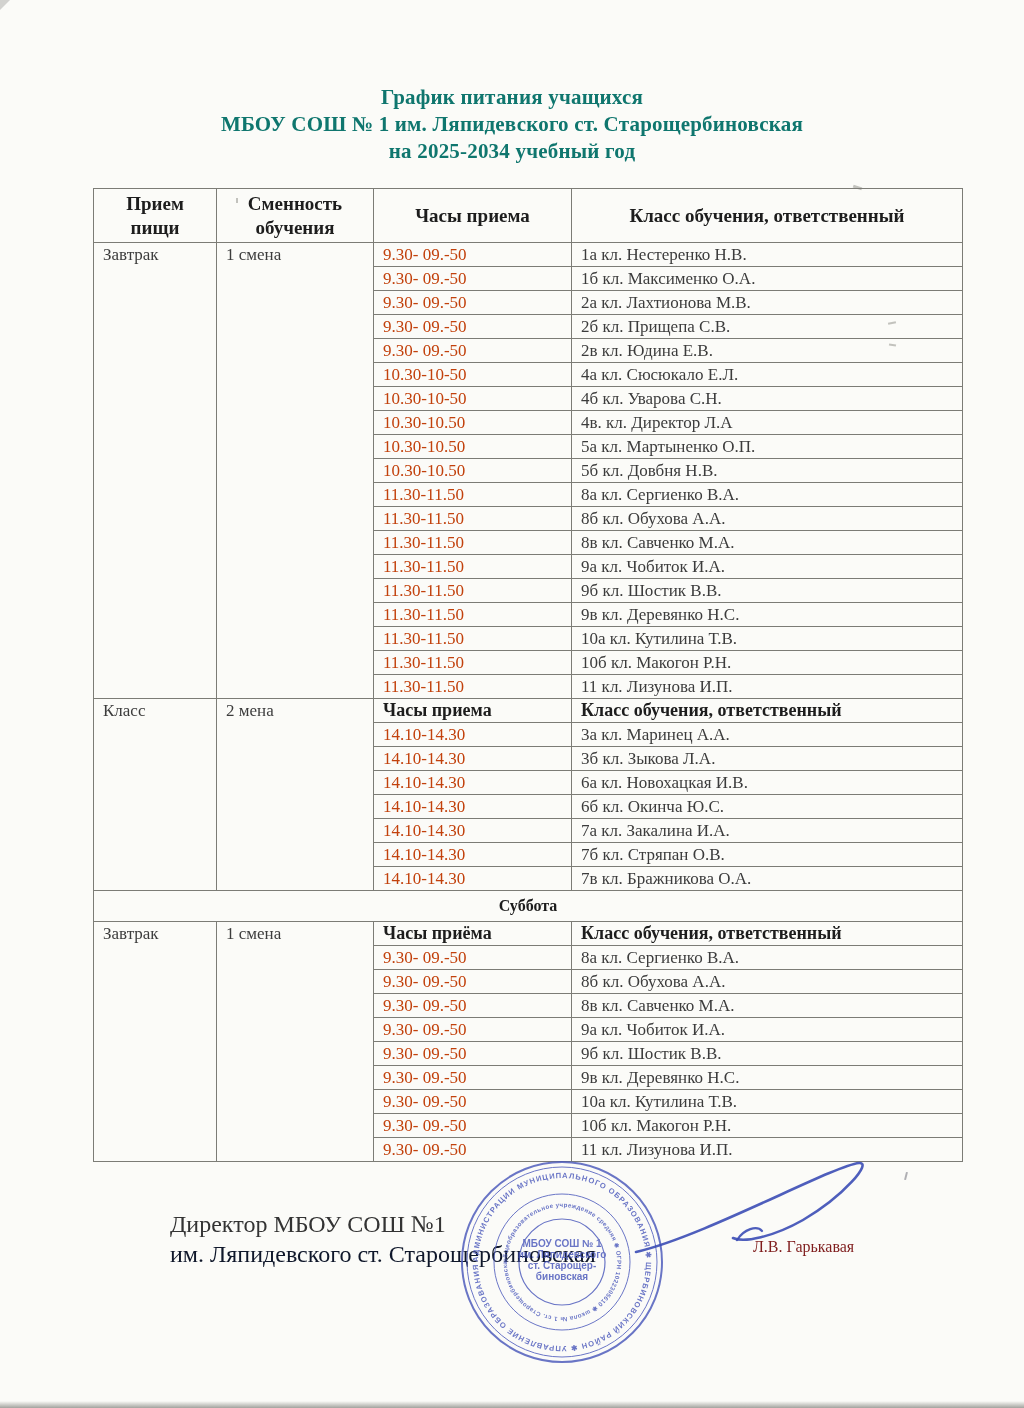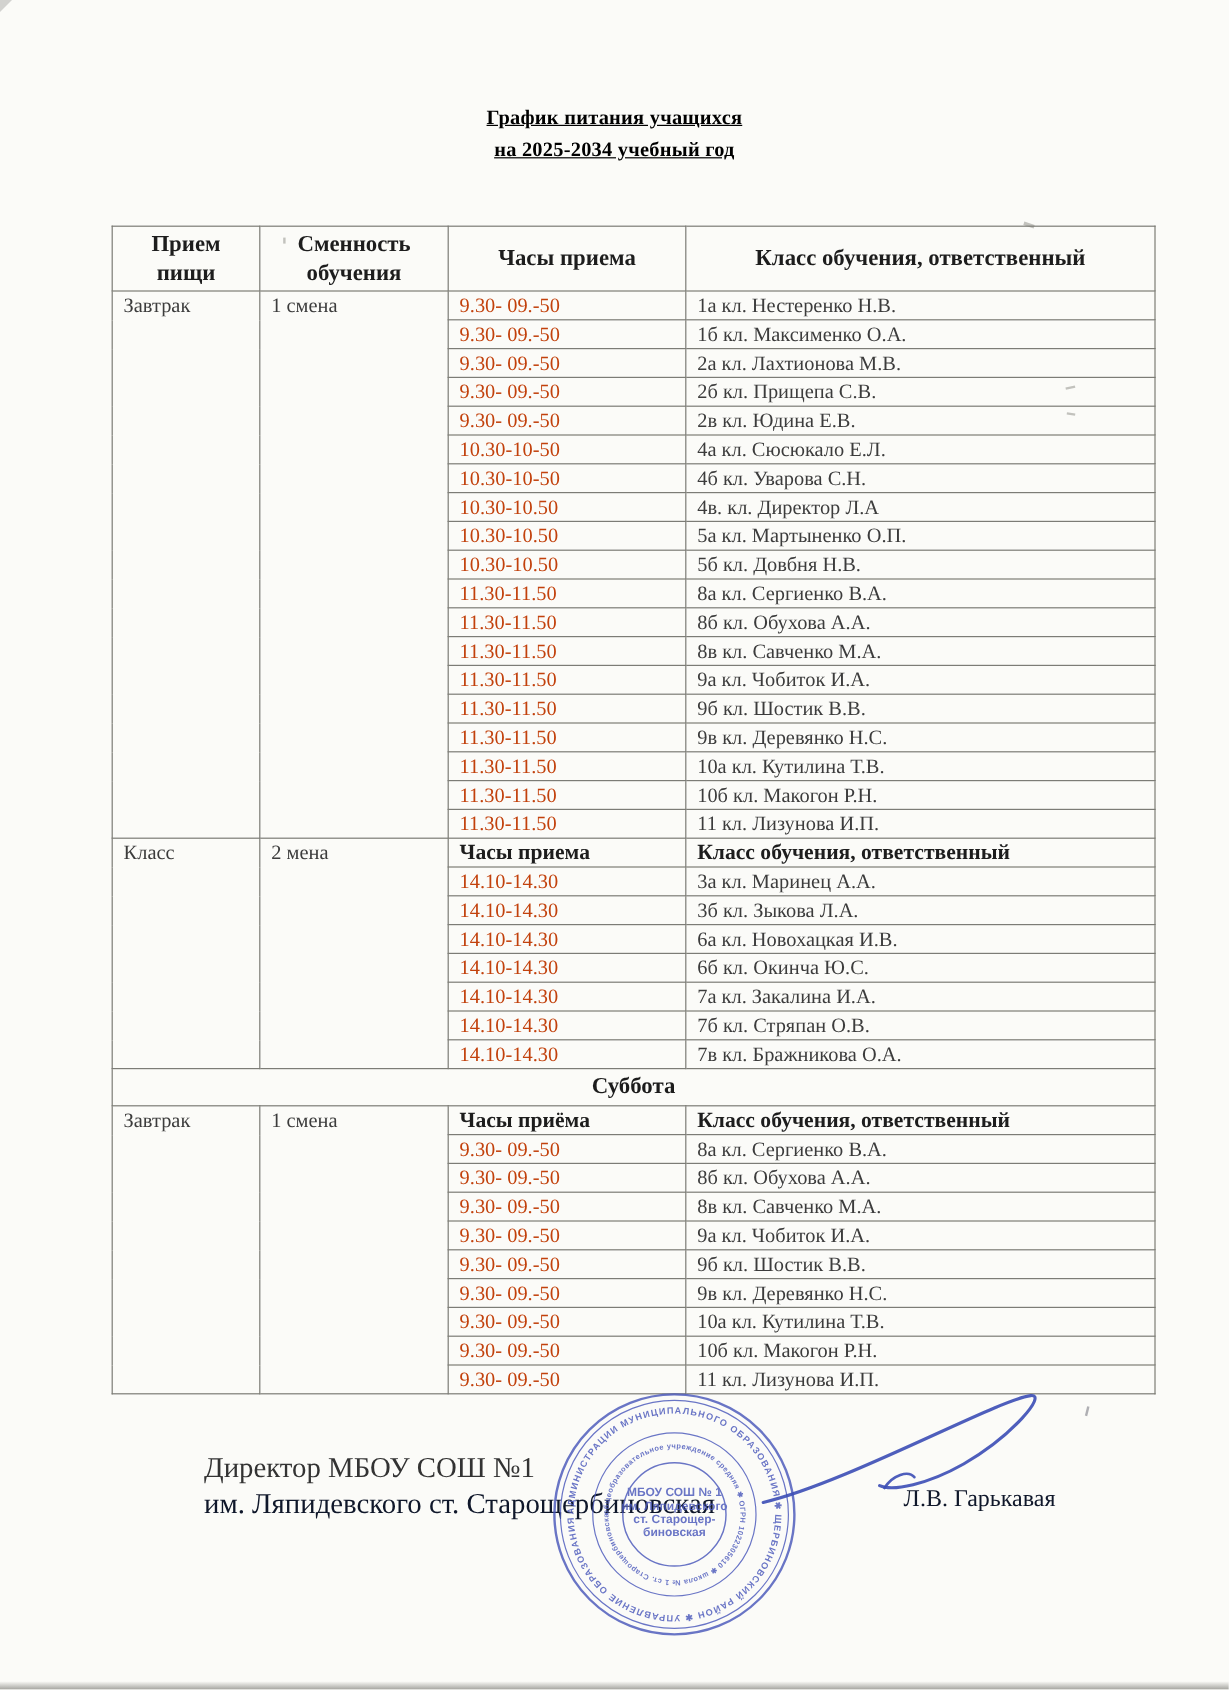--- a/index.html
+++ b/index.html
@@ -5,39 +5,39 @@
   html,body{margin:0;padding:0;}
   body{
     width:1024px;height:1408px;position:relative;overflow:hidden;
     background:#fbfbf8;
     font-family:"Liberation Serif", serif;
     color:#383838;
   }
   .page{position:absolute;inset:0;}
   
   .title-block{position:absolute;top:84px;left:0;width:1024px;text-align:center;}
-  .title-line{font-weight:bold;font-size:17px;line-height:27px;color:#000000;letter-spacing:.2px;text-decoration:underline;}
+  .title-line{font-weight:bold;font-size:21px;line-height:27px;color:#0f766e;letter-spacing:.2px;}
   
   .tbl-wrap{position:absolute;left:93px;top:188px;}
   table{border-collapse:collapse;table-layout:fixed;width:869px;}
   td,th{border:1px solid #7c7c76;overflow:hidden;white-space:nowrap;
         font-size:17px;color:#3c3c3c;padding:0 0 0 9px;text-align:left;vertical-align:middle;}
   tr{height:24px;}
   tr.header-row{height:54px;}
   th{font-weight:bold;font-size:19px;color:#1d1d1d;text-align:center;padding:0 4px;
      white-space:pre-line;line-height:24px;vertical-align:middle;}
   td.cell-meal,td.cell-shift{vertical-align:top;padding-top:2px;}
   td.cell-sub{font-weight:bold;color:#1d1d1d;font-size:18px;}
   tr.separator-row{height:31px;}
-  tr.separator-row td{text-align:center;font-weight:bold;font-size:19px;color:#1c1c1c;padding:0;}
+  tr.separator-row td{text-align:center;font-weight:bold;font-size:16px;color:#1c1c1c;padding:0;}
   td.cell-time{color:#c2410c;}
   
   .footer-line1{position:absolute;left:170px;top:1211px;font-size:24px;color:#333;}
   .footer-line2{position:absolute;left:170px;top:1241px;font-size:24px;color:#0f172a;}
-  .footer-signer{position:absolute;left:753px;top:1238px;font-size:20px;color:#0f172a;}
+  .footer-signer{position:absolute;left:753px;top:1238px;font-size:16px;color:#7f1d1d;}
   
   .stamp-svg{position:absolute;left:440px;top:1130px;}
   
   .corner-mark{position:absolute;left:0;top:0;width:0;height:0;
     border-left:10px solid #c8c8c4;border-bottom:10px solid transparent;opacity:.8;}
   .bottom-edge{position:absolute;left:0;bottom:0;width:1024px;height:7px;
     background:linear-gradient(to bottom, rgba(150,150,146,0), #a3a39e);}
   .speck{position:absolute;background:#a9a9a4;opacity:.7;}
   .speck1{left:853px;top:186px;width:9px;height:3px;transform:rotate(18deg);}
   .speck2{left:888px;top:322px;width:8px;height:2px;transform:rotate(-12deg);}
@@ -53,20 +53,21 @@
   <div class="corner-mark"></div>
   <div class="speck speck1"></div>
   <div class="speck speck2"></div>
   <div class="speck speck3"></div>
   <div class="speck speck4"></div>
   <div class="speck speck5"></div>
   <div class="bottom-edge"></div>
 
   <div class="title-block">
     <div class="title-line">График питания учащихся</div>
+    <div class="title-line">МБОУ СОШ № 1 им. Ляпидевского ст. Старощербиновская</div>
     <div class="title-line">на 2025-2034 учебный год</div>
   </div>
 
   <div class="tbl-wrap">
     <table>
       <colgroup>
         <col style="width:123px">
           <col style="width:157px">
           <col style="width:198px">
           <col style="width:391px">

